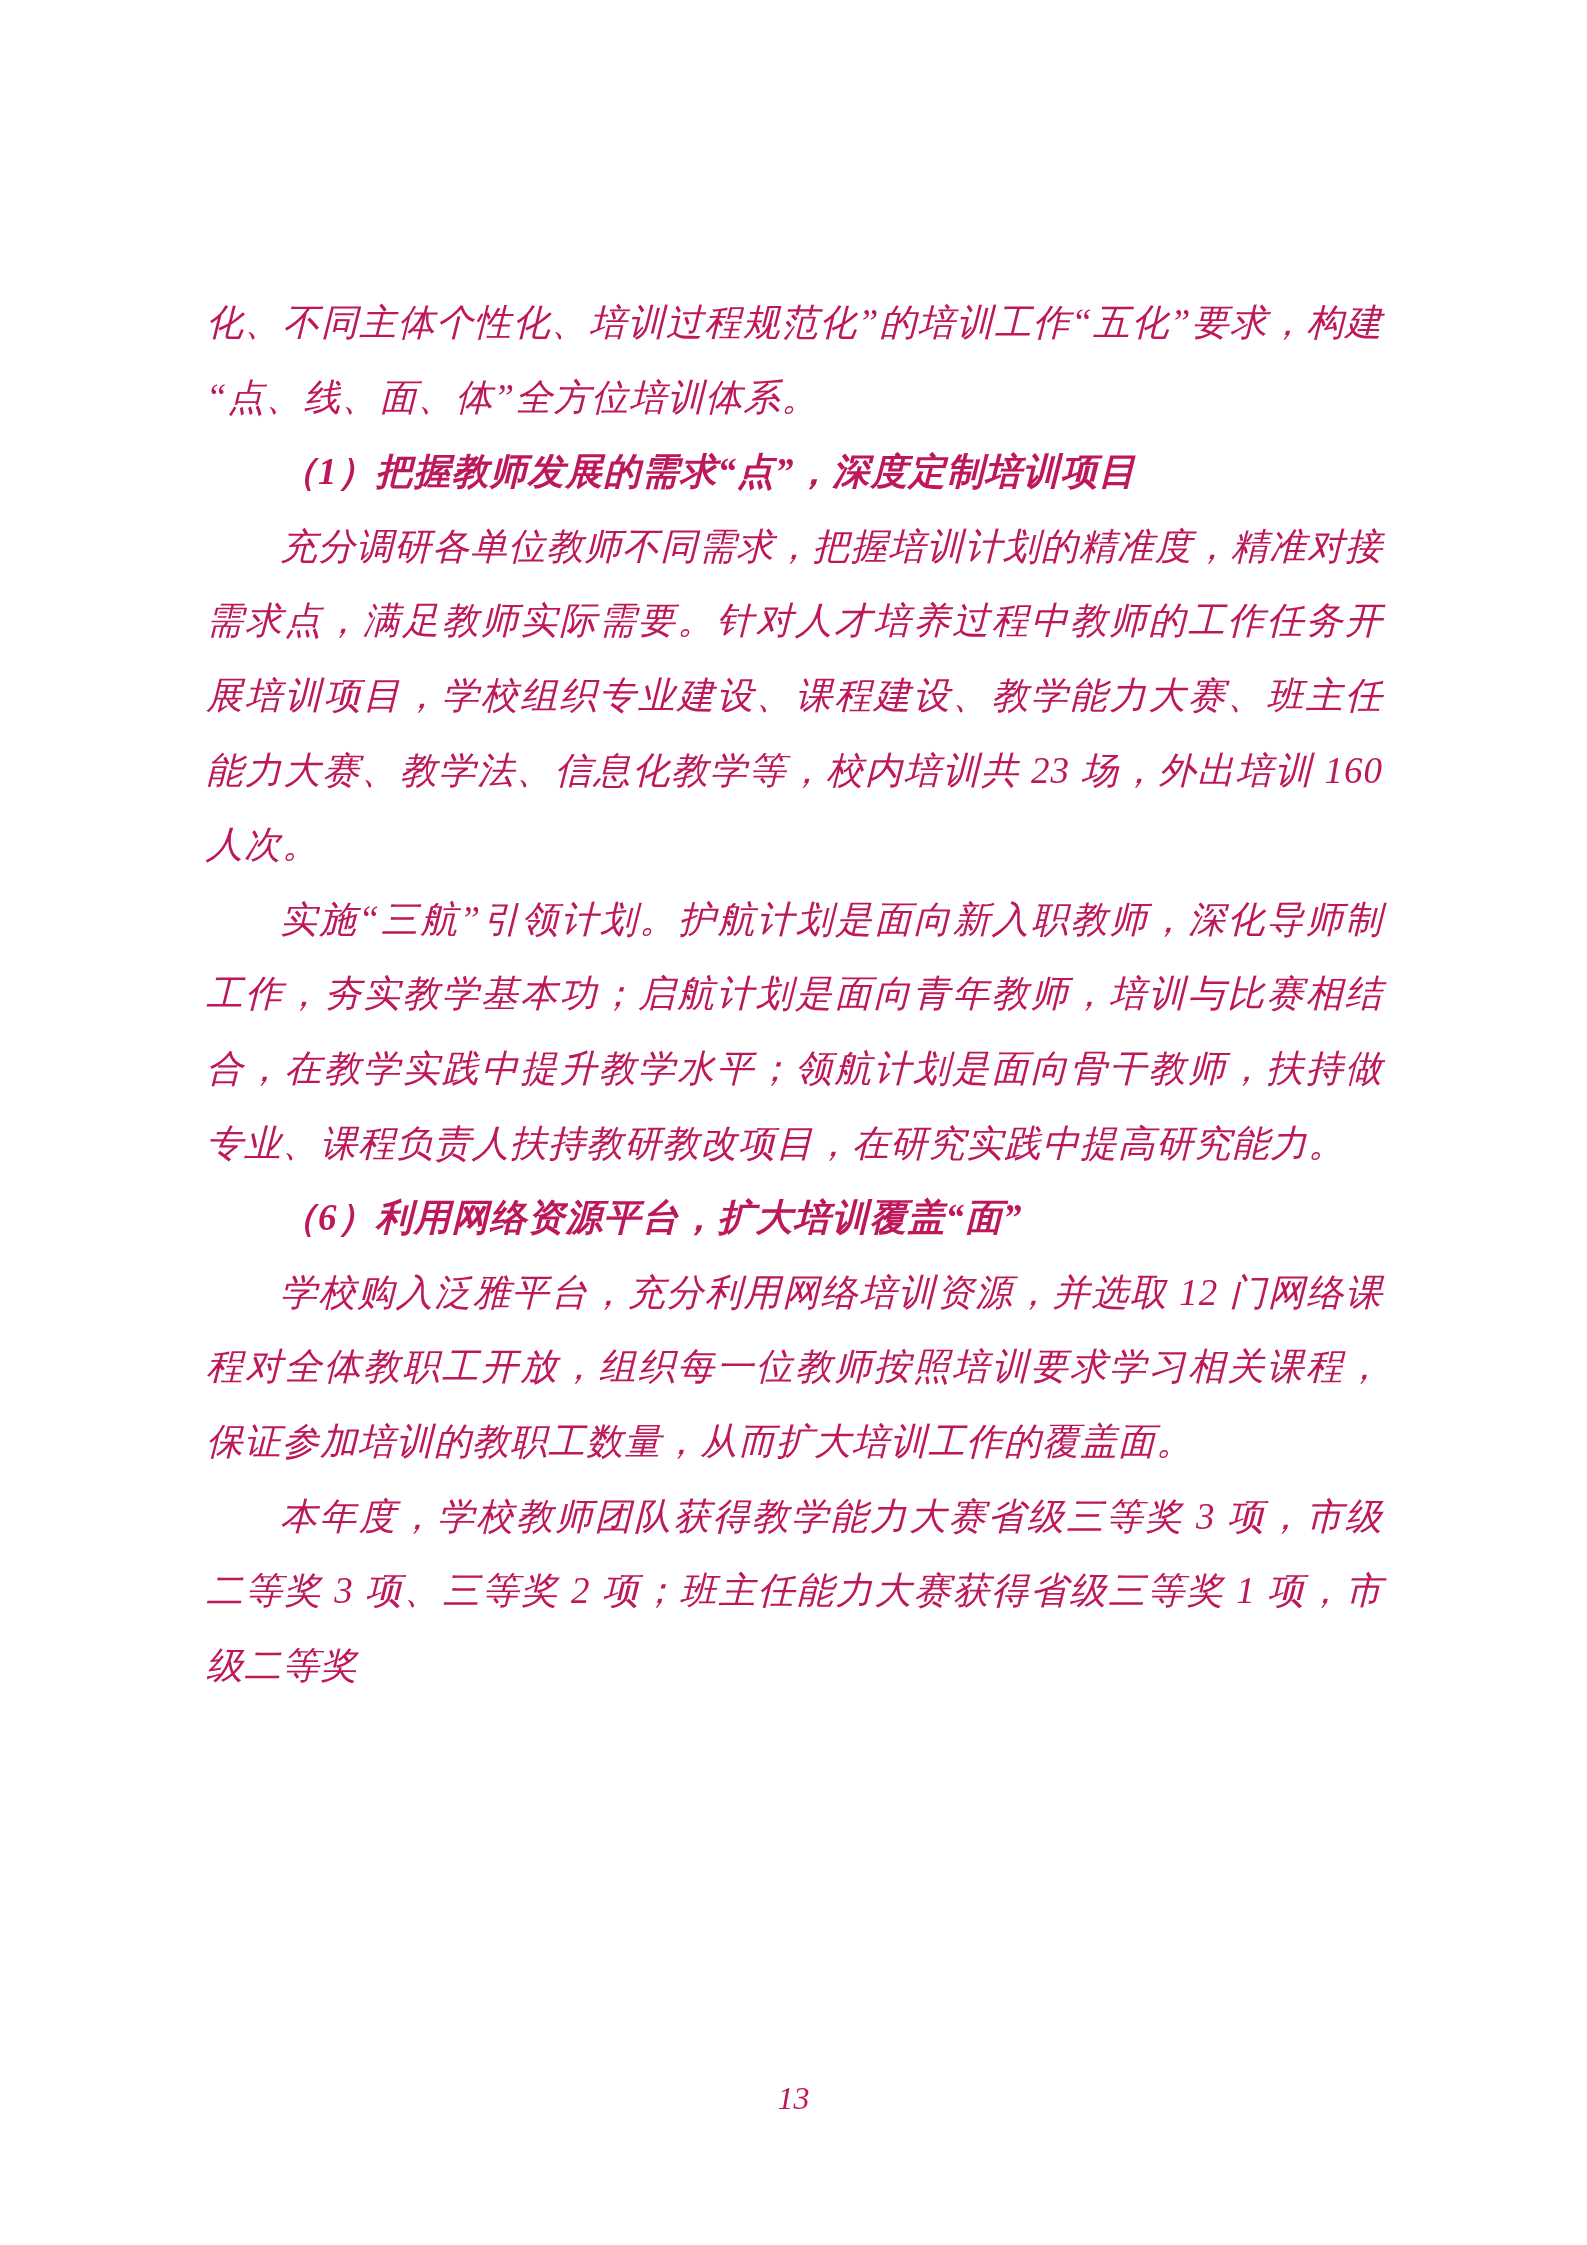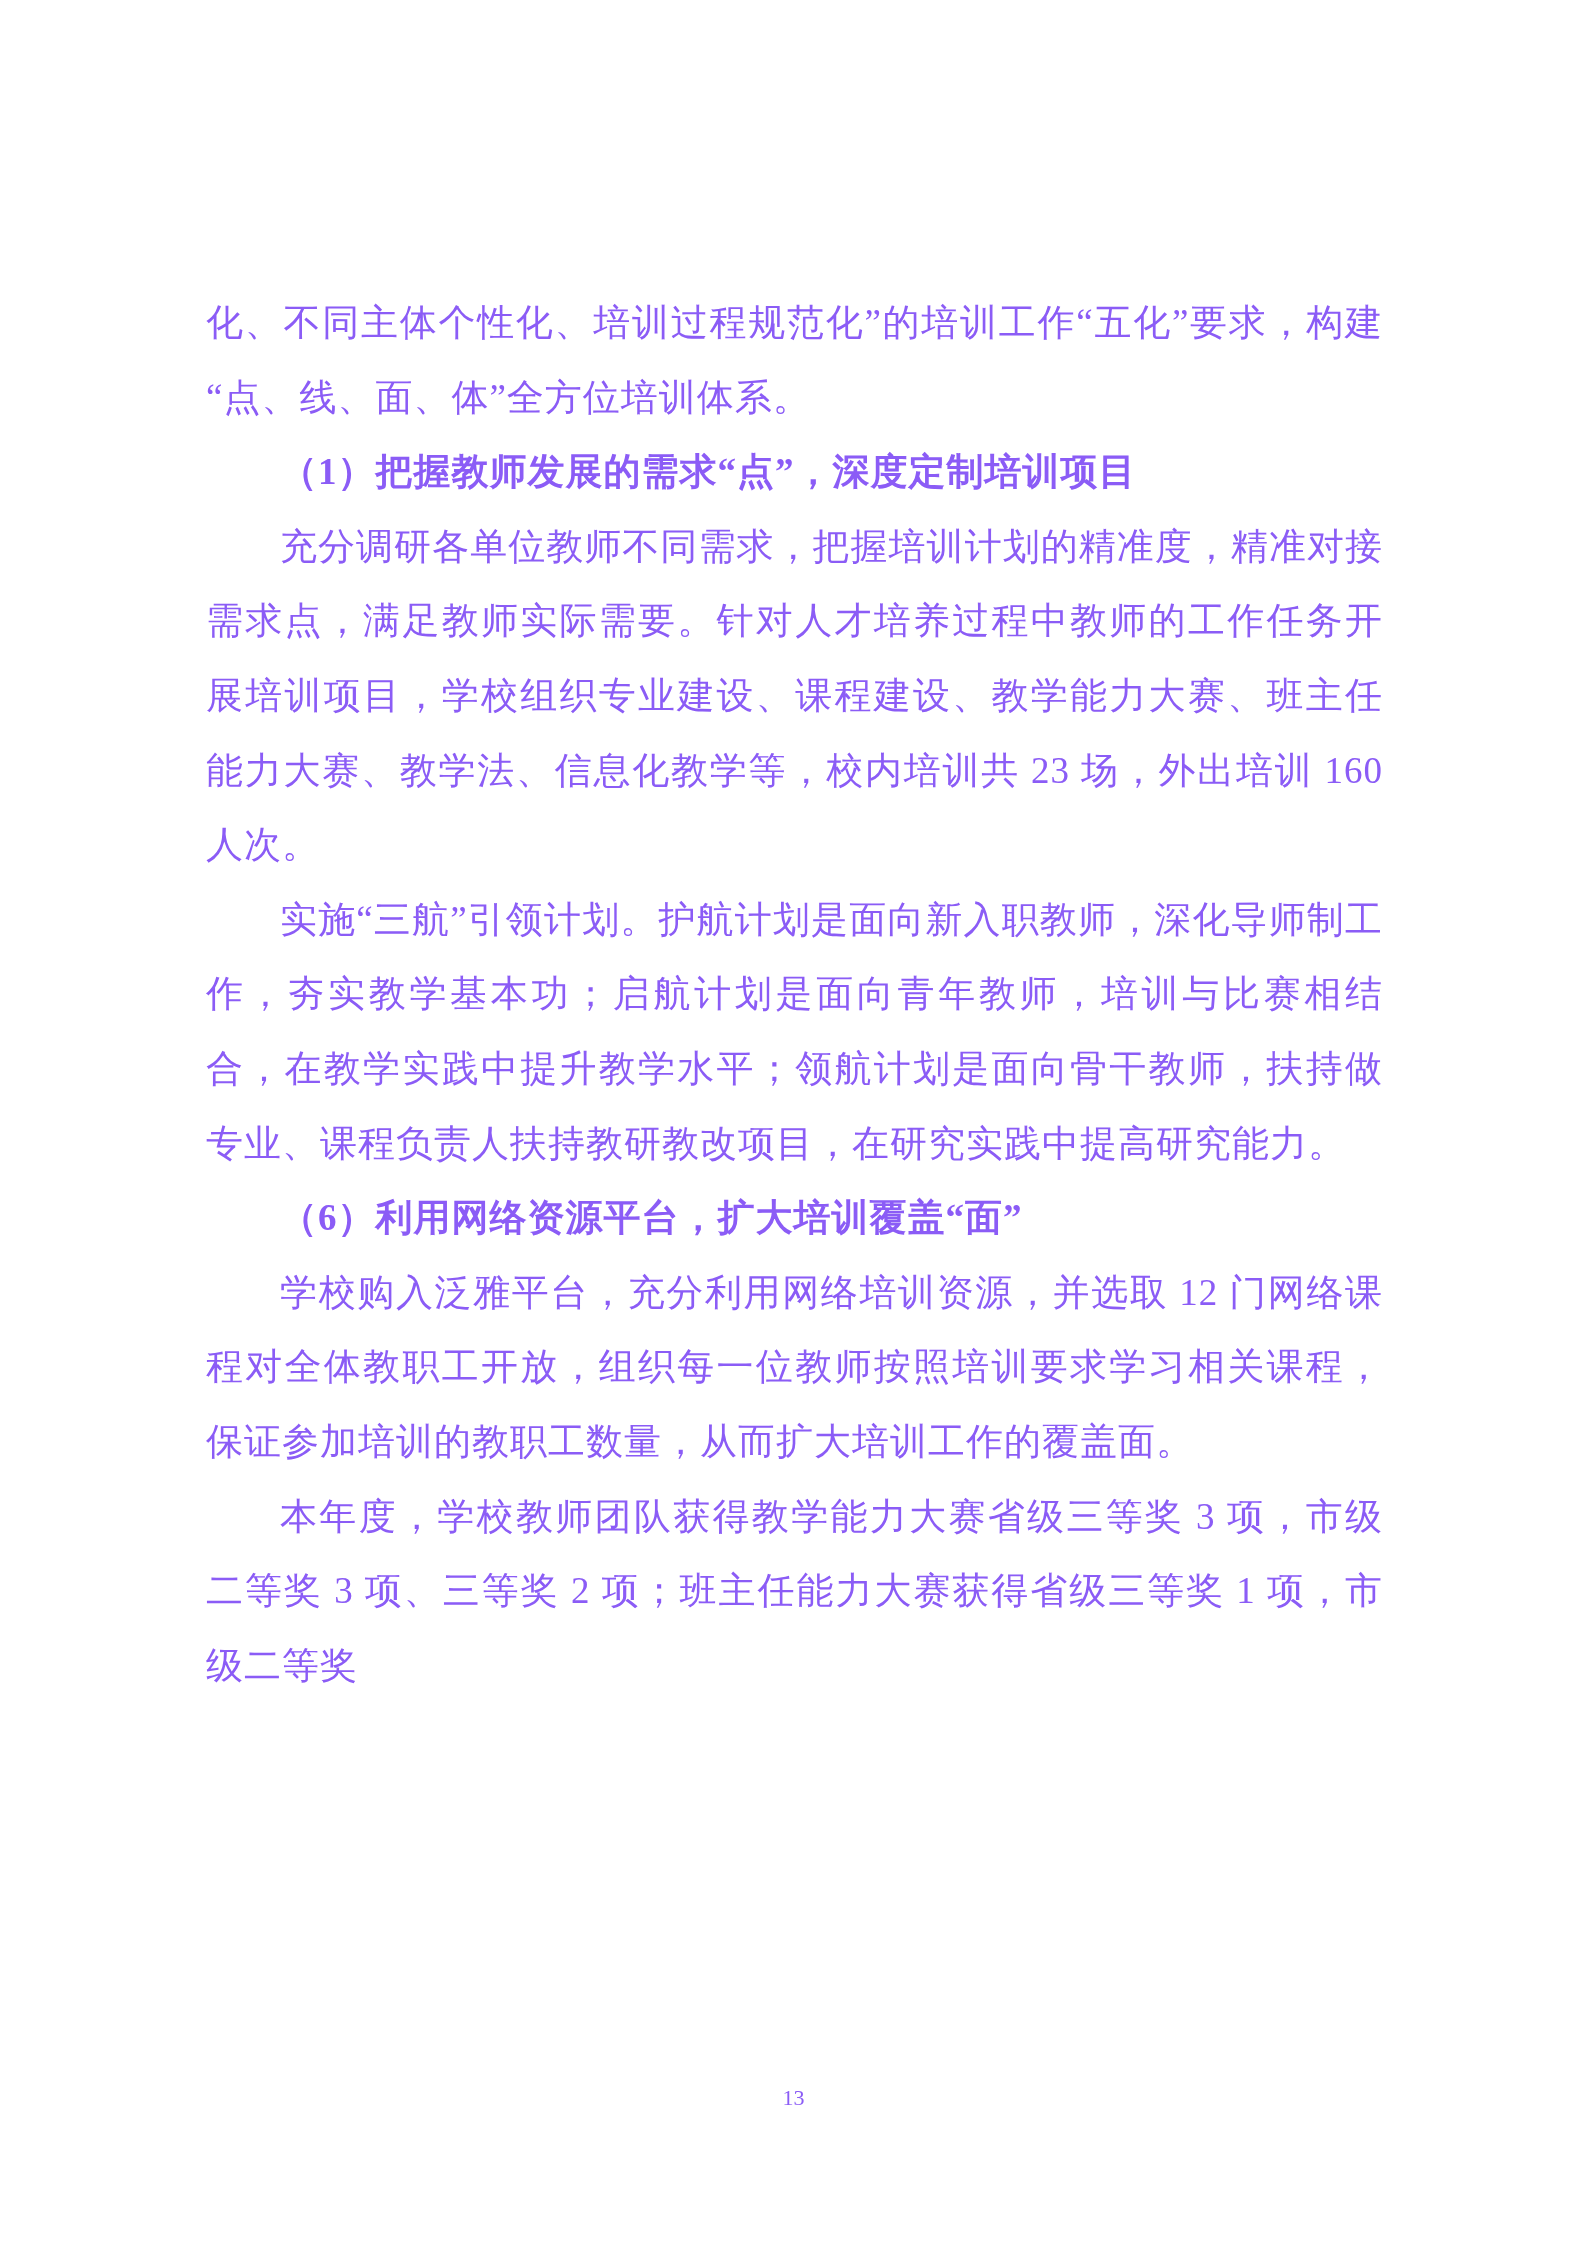--- a/index.html
+++ b/index.html
@@ -5,23 +5,24 @@
   html, body {
     margin: 0;
     padding: 0;
     background: #ffffff;
   }
   .page {
     position: relative;
     width: 1587px;
     height: 2245px;
     background: #ffffff;
-    color: #8b5cf6;
+    color: #be185d;
     font-family: "Liberation Serif", "DejaVu Serif", serif;
     overflow: hidden;
+    font-style: italic;
   }
   .content {
     position: absolute;
     left: 206px;
     top: 286px;
     width: 1177px;
   }
   .content p {
     margin: 0;
     padding: 0;
@@ -39,21 +40,21 @@
     font-weight: 700;
   }
   .page-footer {
     position: absolute;
     top: 2078px;
     left: 0;
     width: 100%;
     text-align: center;
   }
   .page-footer .num {
-    font-size: 22px;
+    font-size: 32px;
     line-height: 40px;
     font-family: "Liberation Serif", "DejaVu Serif", serif;
   }
 </style>
 </head>
 <body>
 
 <div class="page">
 
   <div class="content">

